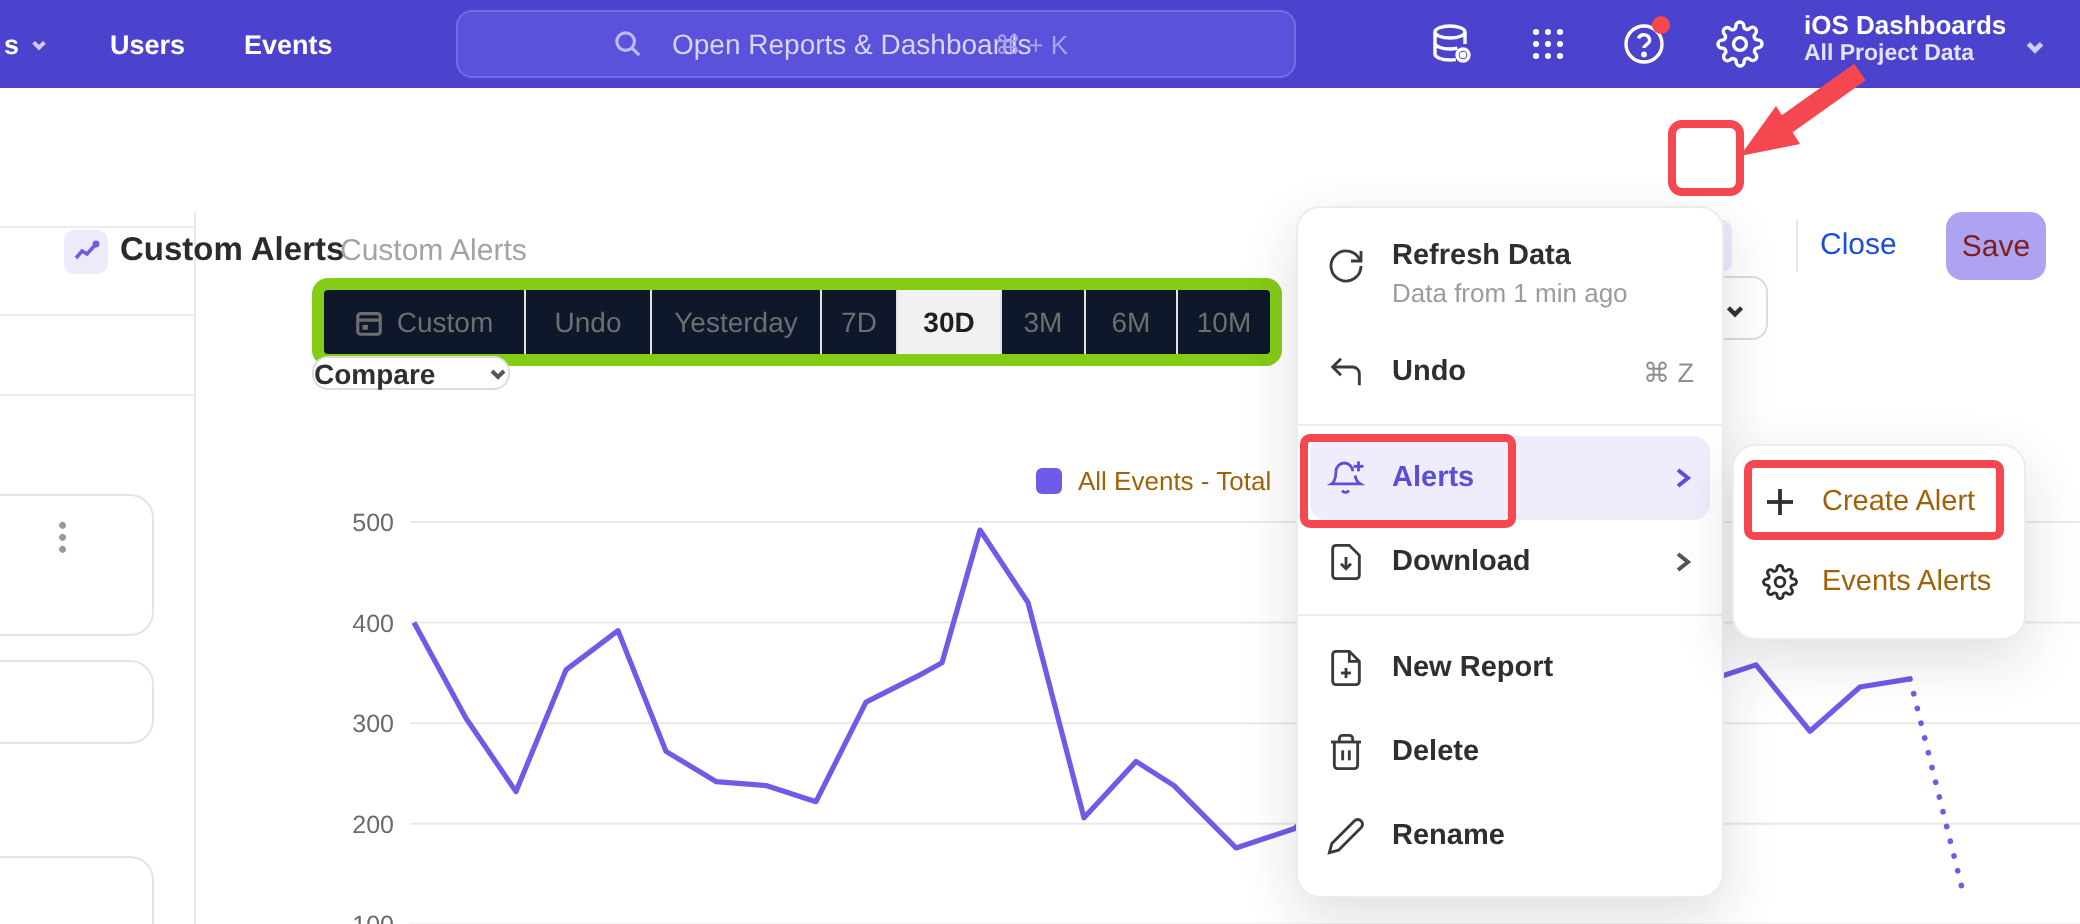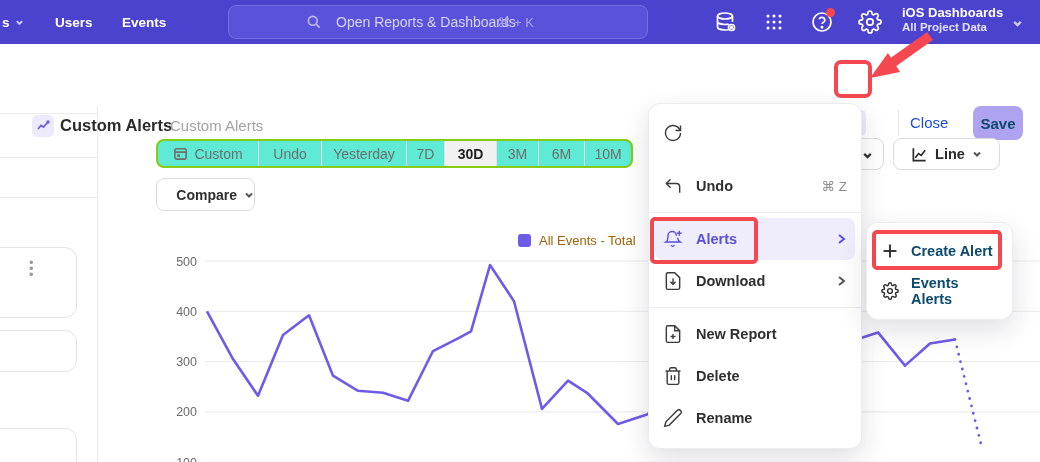--- a/index.html
+++ b/index.html
@@ -35,41 +35,41 @@
     background:#F4565E; color:#fff; font-size:12px; font-weight:700;
     display:flex; align-items:center; justify-content:center; cursor:pointer; }
   #link-btn { position:absolute; left:702px; top:69px; width:20px; height:20px; stroke:#333; stroke-width:2; fill:none; cursor:pointer; }
   #duplicate-btn { position:absolute; left:746px; top:71px; font-size:15px; color:#333; cursor:pointer; }
   #dots-btn { position:absolute; left:840px; top:66px; width:26px; height:26px; border-radius:5px;
     background:#ECEAFB; color:#5B4FD9; display:flex; align-items:center; justify-content:center; cursor:pointer; }
   #dots-btn span { font-size:15px; font-weight:700; letter-spacing:1px; line-height:10px; margin-top:-6px; }
   #hdr-divider { position:absolute; left:898px; top:66px; width:1px; height:26px; background:#E5E5E5; }
   #close-btn { position:absolute; left:910px; top:70px; font-size:15px; color:#1d4ed8; cursor:pointer; }
   #save-btn { position:absolute; left:973px; top:62px; width:50px; height:34px; border-radius:8px;
-    background:#AEA3F0; color:#0c4a6e; font-size:15px; border:none;
-    display:flex; align-items:center; justify-content:center;font-weight:bold; }
+    background:#AEA3F0; color:#7f1d1d; font-size:15px; border:none;
+    display:flex; align-items:center; justify-content:center; }
 
   
   #sidebar { position:absolute; left:0; top:106px; width:98px; height:356px; background:#fff;
     border-right:1px solid #E8E8E8; z-index:1; }
   .side-line { position:absolute; left:0; width:98px; height:1px; background:#ECECEC; }
   .side-card { position:absolute; left:-24px; width:101px; background:#fff;
     border:1px solid #E4E4E4; border-radius:12px; }
   .kebab { position:absolute; left:52px; top:12px; color:#9A9A9A; font-size:13px; line-height:6px; cursor:pointer; }
 
   
-  #date-seg { position:absolute; left:156px; top:139px; height:29px; display:flex;
-    border:2px solid #84cc16; border-radius:8px; overflow:hidden; background:#5eead4; z-index:3; }
+  #date-seg { position:absolute; left:156px; top:139px; height:44px; display:flex;
+    border:6px solid #84cc16; border-radius:8px; overflow:hidden; background:#0f172a; z-index:3; }
   .seg { display:flex; align-items:center; justify-content:center; gap:6px; font-size:14px;
     color:#6E6E6E; border-right:1px solid #E2E2E2; cursor:pointer; }
   .seg:last-child { border-right:none; }
   .seg.selected { background:#F1F1F1; color:#1f1f1f; font-weight:700; }
   .seg svg { width:15px; height:15px; stroke:#6E6E6E; stroke-width:1.7; fill:none; }
-  #compare-btn { position:absolute; left:156px; top:178px; width:99px; height:33px; border:1px solid #DCDCDC;
-    border-radius:8px; display:flex; align-items:center; justify-content:flex-end; gap:7px;
+  #compare-btn { position:absolute; left:156px; top:178px; width:99px; height:17px; border:1px solid #DCDCDC;
+    border-radius:8px; display:flex; align-items:center; justify-content:space-between; gap:7px;
     font-size:14px; font-weight:600; color:#2f2f2f; background:#fff; cursor:pointer; z-index:3; }
   .sm-chev { width:10px; height:10px; stroke:#555; stroke-width:2; fill:none; }
   #hidden-dd { position:absolute; left:792px; top:138px; width:92px; height:32px; border:1px solid #DCDCDC;
     border-radius:8px; background:#fff; z-index:3; cursor:pointer; }
   #hidden-dd svg { position:absolute; right:10px; top:11px; width:11px; height:11px; stroke:#333; stroke-width:2; fill:none; }
   #line-btn { position:absolute; left:893px; top:138px; width:107px; height:32px; border:1px solid #DCDCDC;
     border-radius:8px; background:#fff; display:flex; align-items:center; justify-content:center; gap:7px;
     font-size:14.5px; font-weight:600; color:#2b2b2b; cursor:pointer; z-index:3; }
   #line-btn svg.ic { width:17px; height:17px; stroke:#2b2b2b; stroke-width:1.8; fill:none; }
 
@@ -94,21 +94,21 @@
   #mi-alerts { margin:0 6px; padding:0 8px; background:#EFECFB; border-radius:8px; }
   #mi-alerts .ic { stroke:#5B4FD9; }
   #mi-alerts .lab { color:#5B4FD9; }
   #mi-alerts .chev-r { stroke:#5B4FD9; }
 
   
   #submenu { position:absolute; left:866px; top:222px; width:147px; border:1px solid #ECECEC; border-radius:12px;
     background:#fff; box-shadow:0 10px 28px rgba(30,30,60,.14); z-index:7; padding:8px 0; }
   .smi { display:flex; align-items:center; height:40px; padding:0 14px; gap:12px; cursor:pointer; }
   .smi .ic { width:18px; height:18px; stroke:#2f2f2f; stroke-width:1.9; fill:none; flex:none; }
-  .smi .lab { font-size:14.5px; font-weight:700; color:#0c4a6e; }
+  .smi .lab { font-size:14.5px; font-weight:400; color:#a16207; }
 
   
   .anno-box { position:absolute; border:4px solid #F4474F; border-radius:7px; z-index:9; pointer-events:none; }
   #anno-dots { left:834px; top:60px; width:38px; height:38px; }
   #anno-alerts { left:650px; top:217px; width:108px; height:47px; border-radius:5px; }
   #anno-create { left:872px; top:230px; width:130px; height:40px; border-radius:5px; }
   #anno-arrow { position:absolute; left:866px; top:26px; width:72px; height:58px; z-index:9; pointer-events:none; }
 </style>
 </head>
 <body>
@@ -270,37 +270,31 @@
         <polyline points="2,3.5 5,6.5 8,3.5"></polyline>
       </svg>
   </div>
 
   <div id="hidden-dd">
     <svg viewBox="0 0 10 10">
         <polyline points="2,3.5 5,6.5 8,3.5"></polyline>
       </svg>
   </div>
 
-  <div id="line-btn">
-    <svg class="ic" viewBox="0 0 18 18">
-      <polyline points="2.5,2.5 2.5,15.5 15.5,15.5"></polyline>
-        <polyline points="4.5,12.5 8,8 10.8,10 15,4.5"></polyline>
-    </svg>
-    <span>Line</span>
-    <svg class="sm-chev" viewBox="0 0 10 10">
-        <polyline points="2,3.5 5,6.5 8,3.5"></polyline>
-      </svg>
-  </div>
 
   <div id="menu">
     <div class="mi" id="mi-refresh">
       <svg class="ic" style="margin-top:3px" viewBox="0 0 24 24">
         <path d="M20.49 9A9 9 0 1 0 21 12"></path>
           <polyline points="21,3 21,9 15,9"></polyline>
       </svg>
+      <div class="txt">
+        <div class="lab">Refresh Data</div>
+        <div class="sub">Data from 1 min ago</div>
+      </div>
     </div>
     <div class="mi">
       <svg class="ic" viewBox="0 0 24 24">
         <polyline points="9,14 4,9 9,4"></polyline>
           <path d="M20 20v-7a4 4 0 0 0-4-4H4"></path>
       </svg>
       <span class="lab">Undo</span>
       <span class="right shortcut">⌘ Z</span>
     </div>
     <div class="menu-div"></div>

